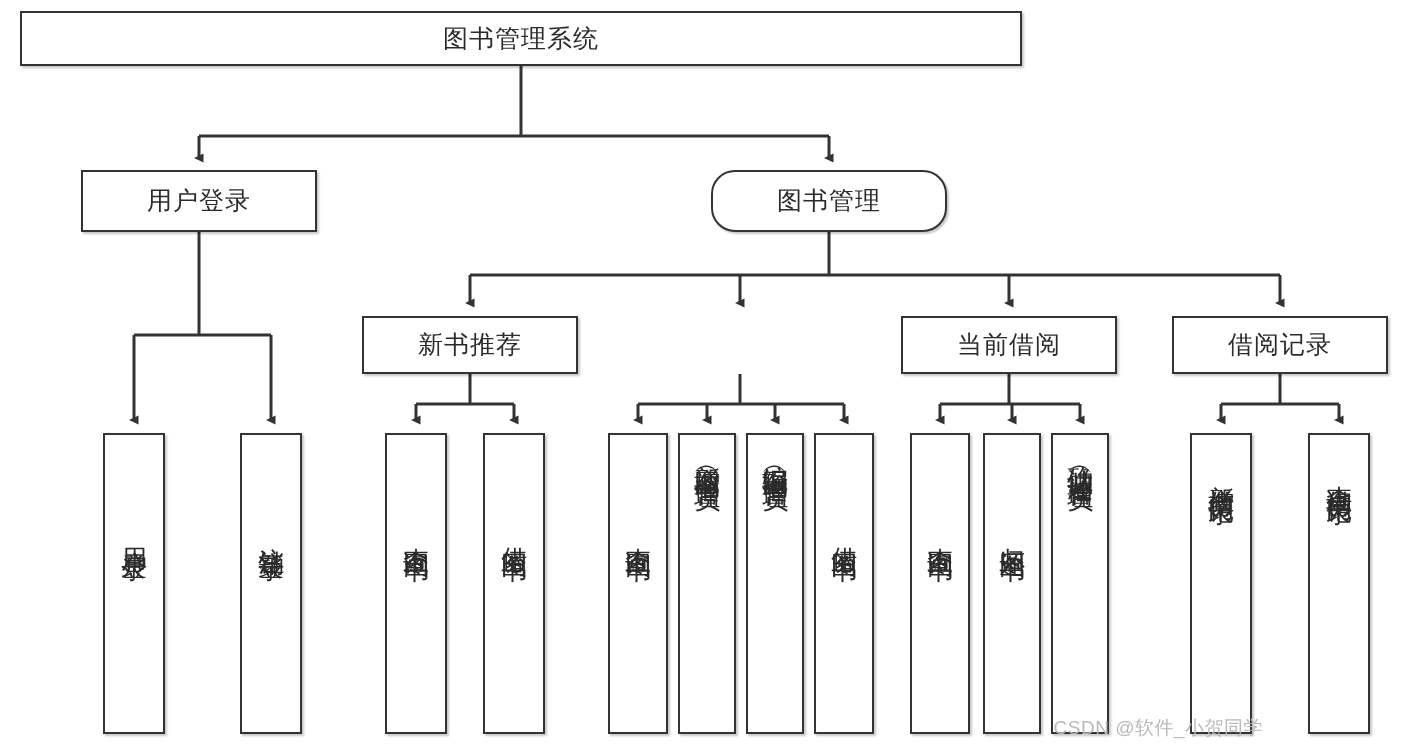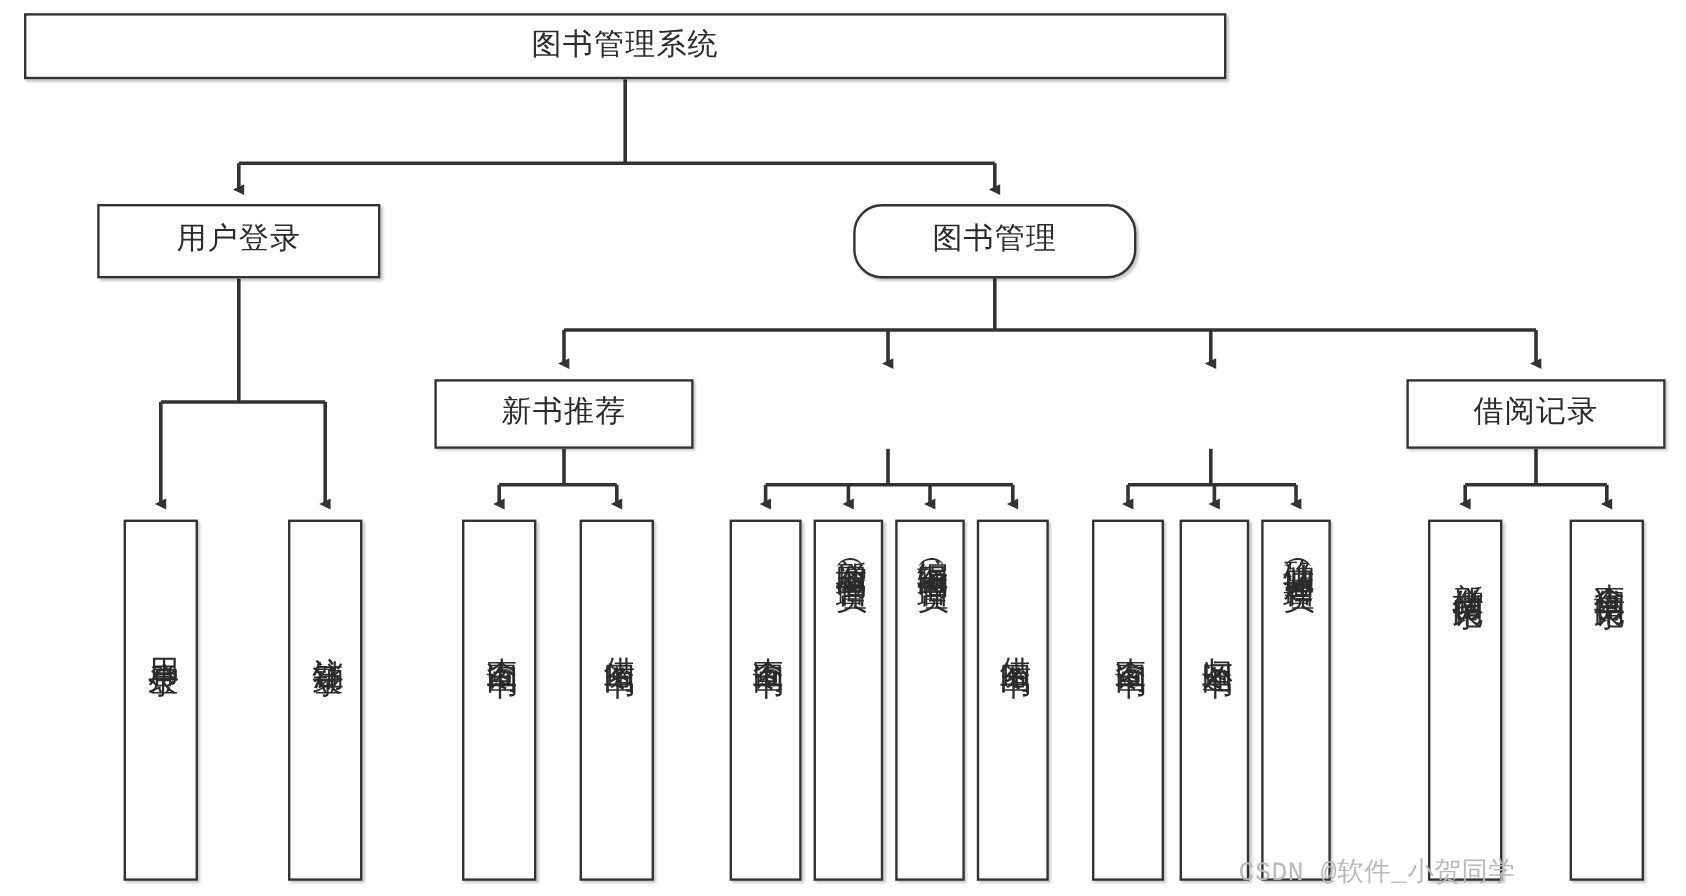--- a/index.html
+++ b/index.html
@@ -11,21 +11,20 @@
     font-family: "Liberation Sans", "DejaVu Sans", sans-serif;
     width: 1405px;
     height: 747px;
     overflow: hidden;
   }
   #canvas {
     position: relative;
     width: 1269px;
     height: 747px;
     background: #ffffff;
-    font-family: Liberation Mono, monospace;
   }
   #edges {
     position: absolute;
     left: 0;
     top: 0;
     width: 1405px;
     height: 747px;
     pointer-events: none;
   }
   .node {
@@ -68,21 +67,21 @@
   .node-v.pad-small {
     padding-top: 30px;
   }
   .node-v.pad-tiny {
     padding-top: 10px;
   }
   #watermark {
     position: absolute;
     right: 6px;
     bottom: 6px;
-    font-size: 22px;
+    font-size: 19px;
     color: #b9b9b9;
     white-space: nowrap;
     letter-spacing: 0.5px;
   }
 </style>
 </head>
 <body>
 
 <div id="canvas">
 
@@ -143,20 +142,23 @@
   <div class="node node-h" style="left:81px; top:170px; width:236px; height:62px;">
     <span class="label">用户登录</span>
   </div>
   <div class="node node-h" style="left:711px; top:170px; width:236px; height:62px;border-radius:24px;">
     <span class="label">图书管理</span>
   </div>
 
   <div class="node node-h" style="left:362px; top:316px; width:216px; height:58px;align-items:center;">
     <span class="label">新书推荐</span>
   </div>
+  <div class="node node-h" style="left:901px; top:316px; width:216px; height:58px;">
+    <span class="label">当前借阅</span>
+  </div>
   <div class="node node-h" style="left:1172px; top:316px; width:216px; height:58px;">
     <span class="label">借阅记录</span>
   </div>
 
   <div class="node node-v pad-mid" style="left:103px; top:433px; width:62px; height:301px;">
     <span class="label">用户登录</span>
   </div>
   <div class="node node-v pad-mid" style="left:240px; top:433px; width:62px; height:301px;">
     <span class="label">注销登录</span>
   </div>

